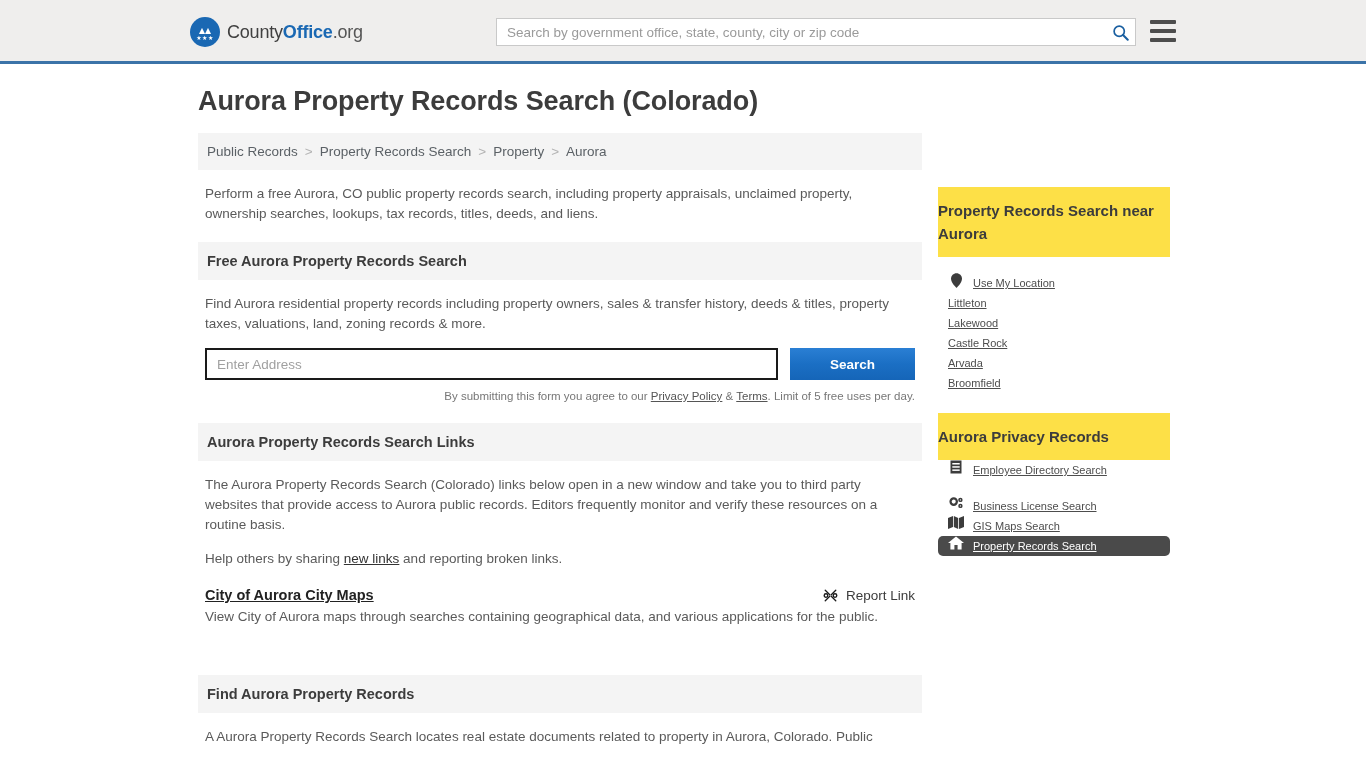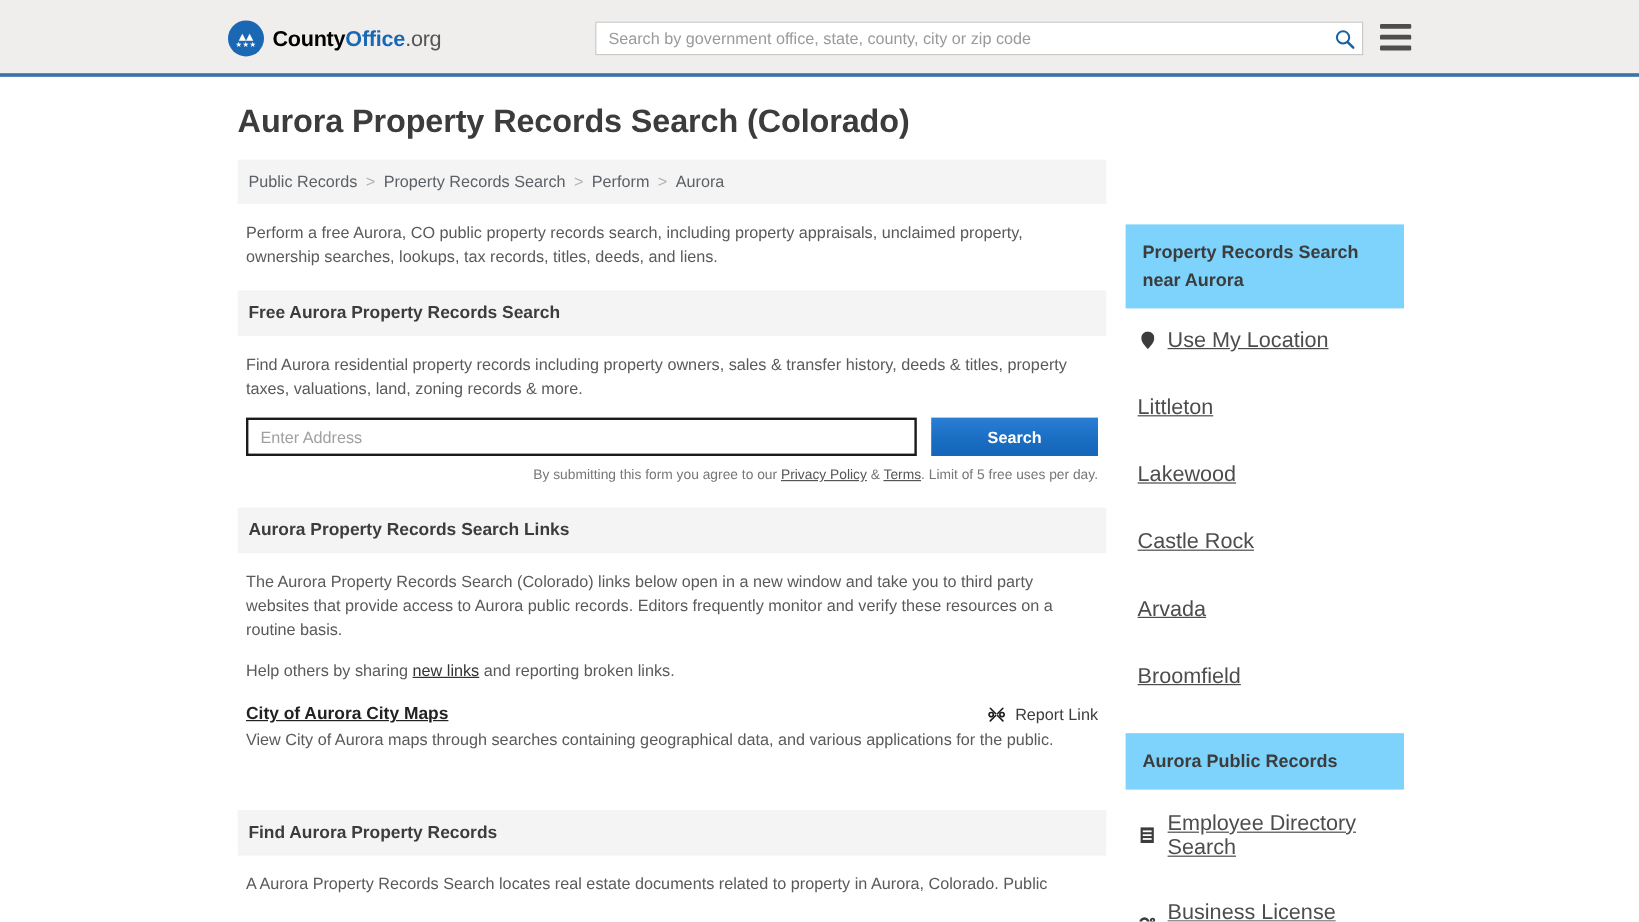--- a/index.html
+++ b/index.html
@@ -36,21 +36,21 @@
     width: 30px; height: 30px;
     border-radius: 50%;
     background: #1a68b3;
     display: flex; flex-direction: column;
     align-items: center; justify-content: center;
     flex: none;
   }
   .logo-badge .eagle { font-size: 12px; color: #fff; line-height: 9px; margin-top: 3px; }
   .logo-badge .stars { font-size: 6px; color: #fff; line-height: 7px; letter-spacing: 0.5px; }
   .logo-text { font-size: 18px; letter-spacing: -0.2px; white-space: nowrap; }
-  .logo-text .t1 { color: #000000; font-weight: bold; }
+  .logo-text .t1 { color: #404040; }
   .logo-text .t2 { color: #1a68b3; font-weight: bold; }
   .logo-text .t3 { color: #555; }
 
   .header-search {
     position: absolute;
     left: 496px;
     top: 18px;
     width: 640px;
     height: 28px;
     background: #fff;
@@ -154,21 +154,21 @@
     height: 32px;
     border: 2px solid #1a1a1a;
     padding: 0 10px;
     font-size: 13.5px;
     font-family: "Liberation Sans", sans-serif;
     color: #333;
     outline: none;
   }
   .addr-input::placeholder { color: #a0a0a0; }
   .search-btn {
-    width: 139px;
+    width: 125px;
     height: 32px;
     border: none;
     background: linear-gradient(to bottom, #2a7fd4 0%, #1b6fc4 50%, #1565b8 100%);
     color: #fff;
     font-size: 13.5px;
     font-weight: bold;
     font-family: "Liberation Sans", sans-serif;
     cursor: pointer;
   }
   .fineprint {
@@ -209,34 +209,34 @@
     font-size: 13.5px;
     line-height: 24px;
     color: #5a5a5a;
     margin-top: 2px;
   }
 
   .inline-link { color: #333; text-decoration: underline; font-weight: bold; cursor: pointer; }
 
   
   .side-head {
-    background: #7dd3fc;
-    padding: 12px 14px;
+    background: #fde047;
+    padding: 12px 0;
     font-size: 15px;
     font-weight: bold;
     color: #3c3c3c;
     line-height: 23px;
   }
   .side-list { margin: 0; padding: 0; list-style: none; }
   .side-item {
     display: flex;
-    align-items: center;
+    align-items: flex-start;
     gap: 9px;
-    padding: 18px 10px;
-    font-size: 18px;
+    padding: 0 10px;
+    font-size: 11px;
     line-height: 20px;
   }
   .side-item a {
     color: #4d4d4d;
     text-decoration: underline;
     cursor: pointer;
   }
   .side-item .ico {
     width: 16px;
     flex: none;
@@ -292,21 +292,21 @@
 
   <div class="content-col">
 
     <h1 class="page-title">Aurora Property Records Search (Colorado)</h1>
 
     <div class="breadcrumb">
       <a>Public Records</a>
       <span class="sep">&gt;</span>
       <a>Property Records Search</a>
       <span class="sep">&gt;</span>
-      <a>Perform</a>
+      <a>Property</a>
       <span class="sep">&gt;</span>
       <span class="current">Aurora</span>
     </div>
 
     <p class="body-text">Perform a free Aurora, CO public property records search, including property appraisals, unclaimed property, ownership searches, lookups, tax records, titles, deeds, and liens.</p>
 
     <div class="panel-head">Free Aurora Property Records Search</div>
 
     <p class="body-text tight">Find Aurora residential property records including property owners, sales &amp; transfer history, deeds &amp; titles, property taxes, valuations, land, zoning records &amp; more.</p>
 
@@ -372,21 +372,21 @@
       </li>
       <li class="side-item plain">
         <a>Arvada</a>
       </li>
       <li class="side-item plain">
         <a>Broomfield</a>
       </li>
     </ul>
 
     <div class="side-block">
-      <div class="side-head">Aurora Public Records</div>
+      <div class="side-head">Aurora Privacy Records</div>
 
       <ul class="side-list">
         <li class="side-item">
           <span class="ico">
             <svg width="12" height="14" viewBox="0 0 12 14" aria-hidden="true">
               <rect x="0.5" y="0.5" width="11" height="13" fill="#3c3c3c"></rect>
               <rect x="2.3" y="3" width="7.4" height="1.5" fill="#fff"></rect>
               <rect x="2.3" y="6.2" width="7.4" height="1.5" fill="#fff"></rect>
               <rect x="2.3" y="9.4" width="7.4" height="1.5" fill="#fff"></rect>
             </svg>

